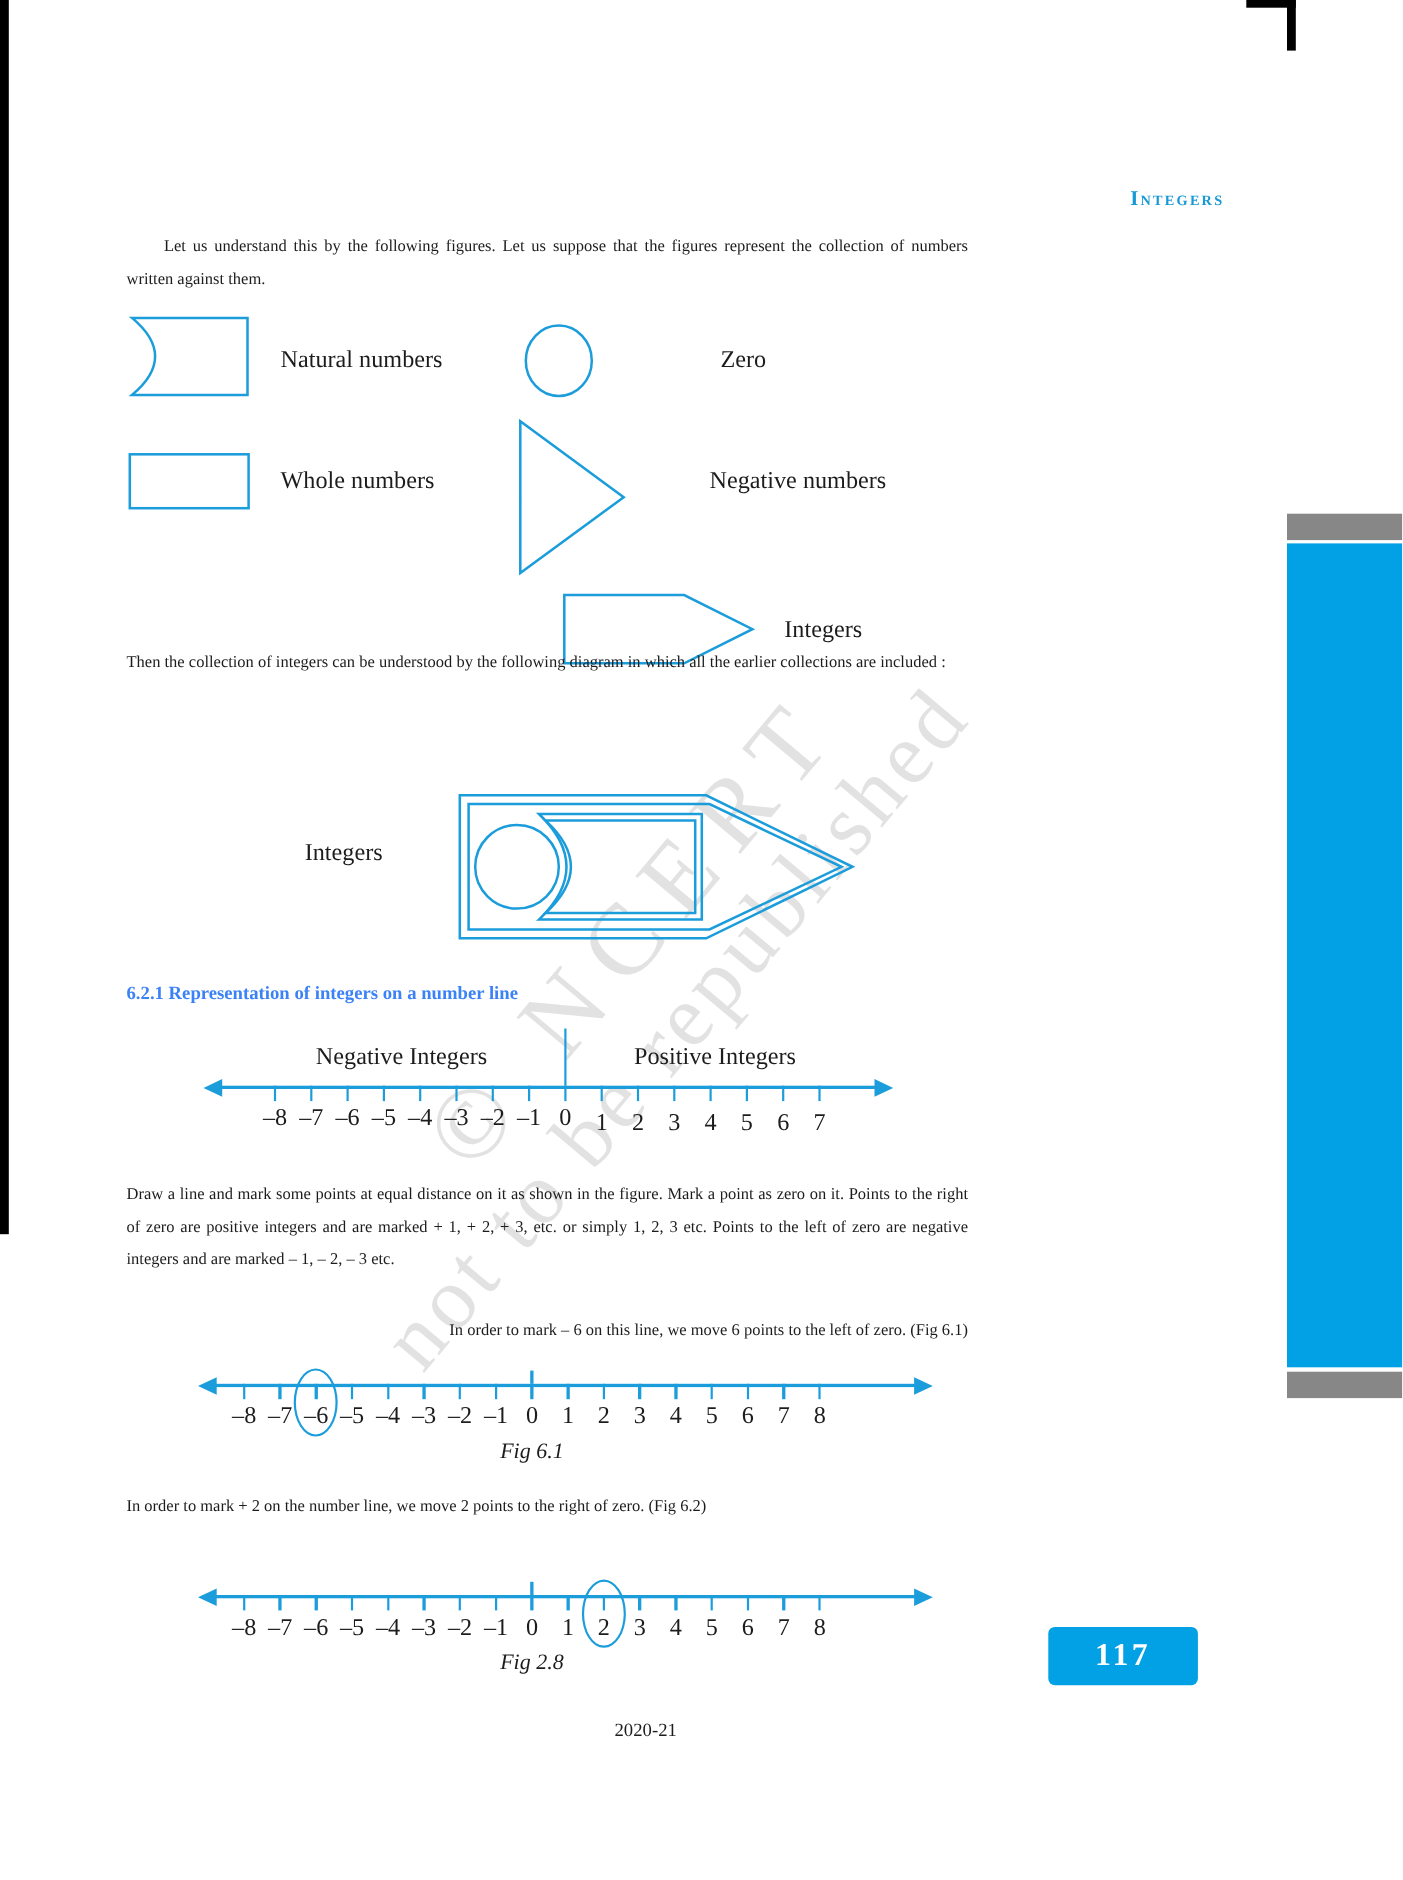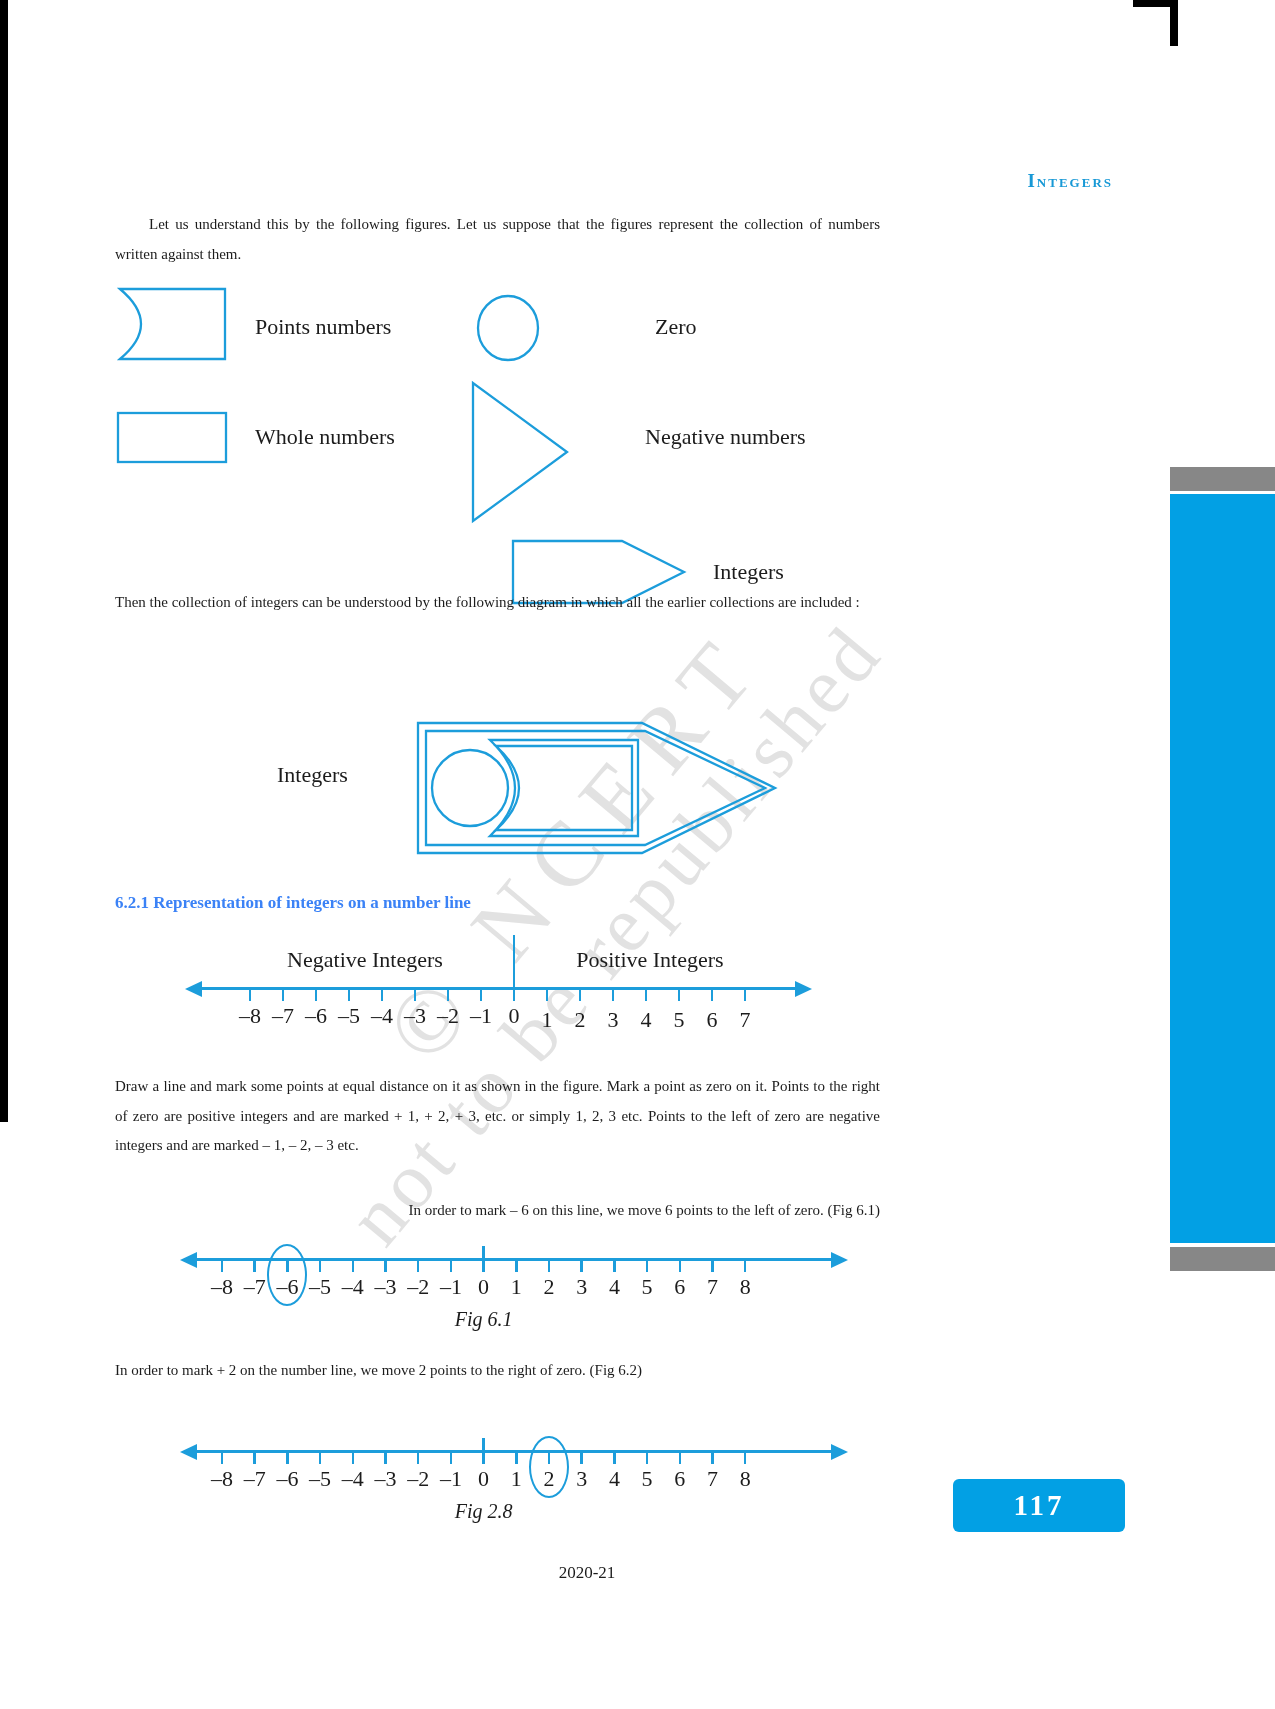--- a/index.html
+++ b/index.html
@@ -56,21 +56,21 @@
   .nl-arrow-left{left:0;border-right:17px solid #1C9DDB;}
   .nl-arrow-right{right:0;border-left:17px solid #1C9DDB;}
   .nl-tick{position:absolute;width:2.5px;height:14px;background:#1C9DDB;}
   .nl-zero{position:absolute;width:2.5px;background:#1C9DDB;}
   .nl-num{position:absolute;width:40px;text-align:center;font-size:22px;}
   .nl-ellipse{position:absolute;width:40px;height:62px;border:2.5px solid #1C9DDB;
               border-radius:50%;box-sizing:border-box;}
   .nl-caption{position:absolute;width:120px;text-align:center;font-style:italic;font-size:20px;}
   .nl-side-label{position:absolute;width:280px;text-align:center;font-size:22px;top:12px;}
   
-  .page-num-box{position:absolute;left:953px;top:1479px;width:172px;height:53px;
+  .page-num-box{position:absolute;left:953px;top:1479px;width:136px;height:53px;
       background:#02A0E4;border-radius:6px;color:#ffffff;font-weight:bold;font-size:29px;
       letter-spacing:3px;display:flex;align-items:center;justify-content:center;}
   .footer-year{position:absolute;left:487px;top:1563px;width:200px;text-align:center;font-size:17px;}
   svg path, svg ellipse, svg rect, svg circle{fill:none;stroke:#1C9DDB;stroke-width:2.3;}
 </style>
 </head>
 <body>
 
 <div class="page">
 
@@ -91,21 +91,21 @@
 
     <div class="para p-intro">Let us understand this by the following figures. Let us suppose that the figures represent the collection of numbers written against them.</div>
 
     <svg class="legend-svg" width="700" height="345" viewBox="0 0 700 345">
       <path d="M20,9 L125,9 L125,79 L20,79 Q62,44 20,9 Z"></path>
       <ellipse cx="408" cy="48" rx="30" ry="32"></ellipse>
       <rect x="18" y="133" width="108" height="49"></rect>
       <path d="M373,103 L373,241 L467,172 Z"></path>
       <path d="M413,261 L522,261 L584,292 L522,323 L413,323 Z"></path>
     </svg>
-    <div class="shape-label lbl-natural">Points numbers</div>
+    <div class="shape-label lbl-natural">Natural numbers</div>
     <div class="shape-label lbl-zero">Zero</div>
     <div class="shape-label lbl-whole">Whole numbers</div>
     <div class="shape-label lbl-negative">Negative numbers</div>
     <div class="shape-label lbl-integers">Integers</div>
 
     <div class="para p-then">Then the collection of integers can be understood by the following diagram in which all the earlier collections are included :</div>
 
     <svg class="combined-svg" width="400" height="150" viewBox="0 0 400 150">
       <path d="M18,8 L242,8 L375,73 L242,138 L18,138 Z"></path>
       <path d="M26,16 L245,16 L365,73 L245,130 L26,130 Z"></path>

